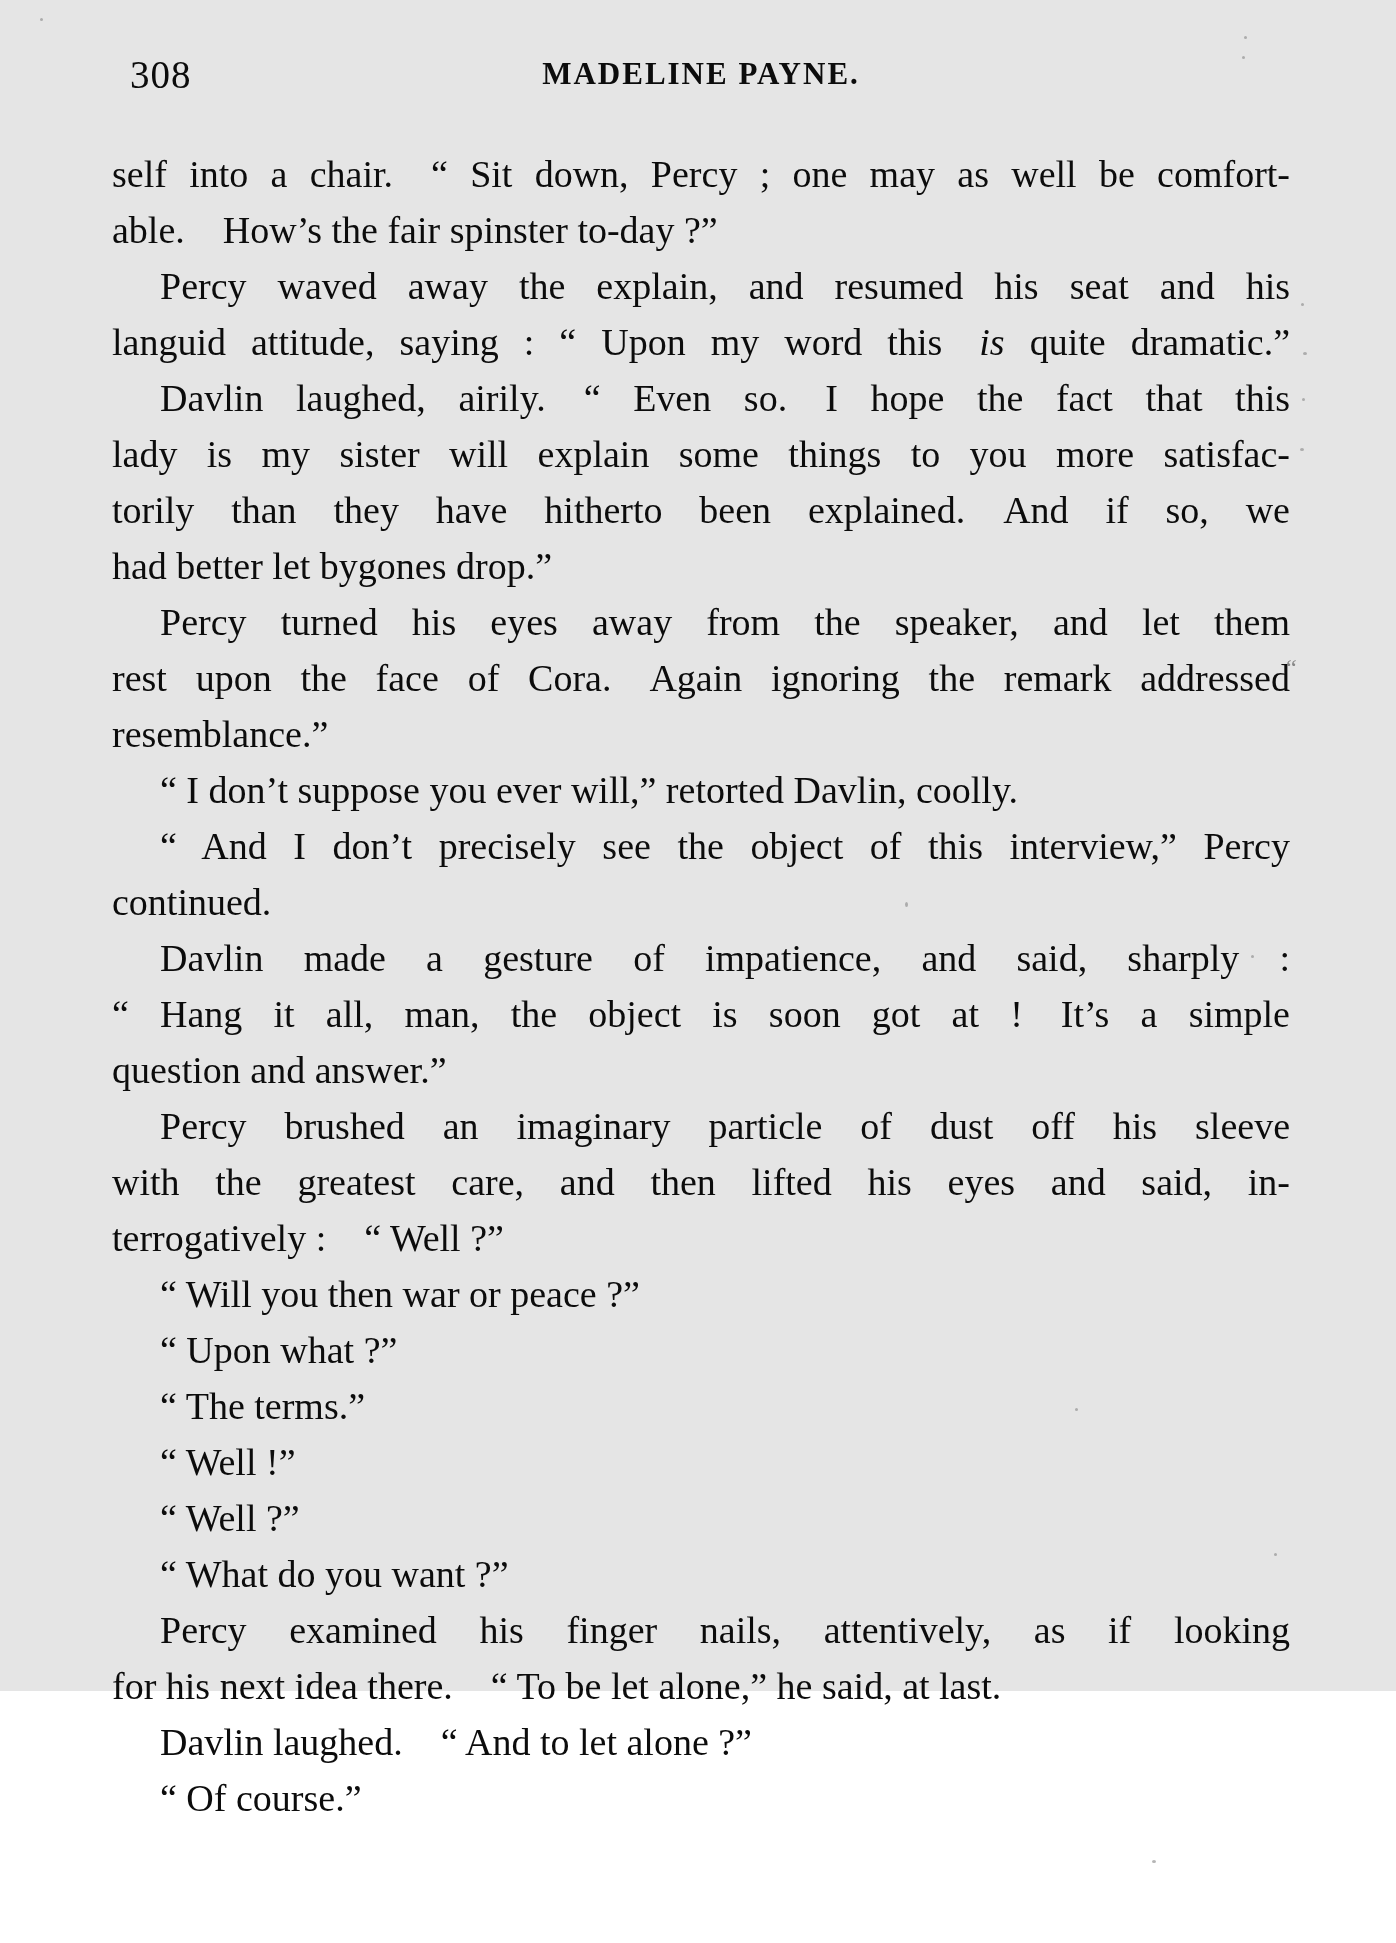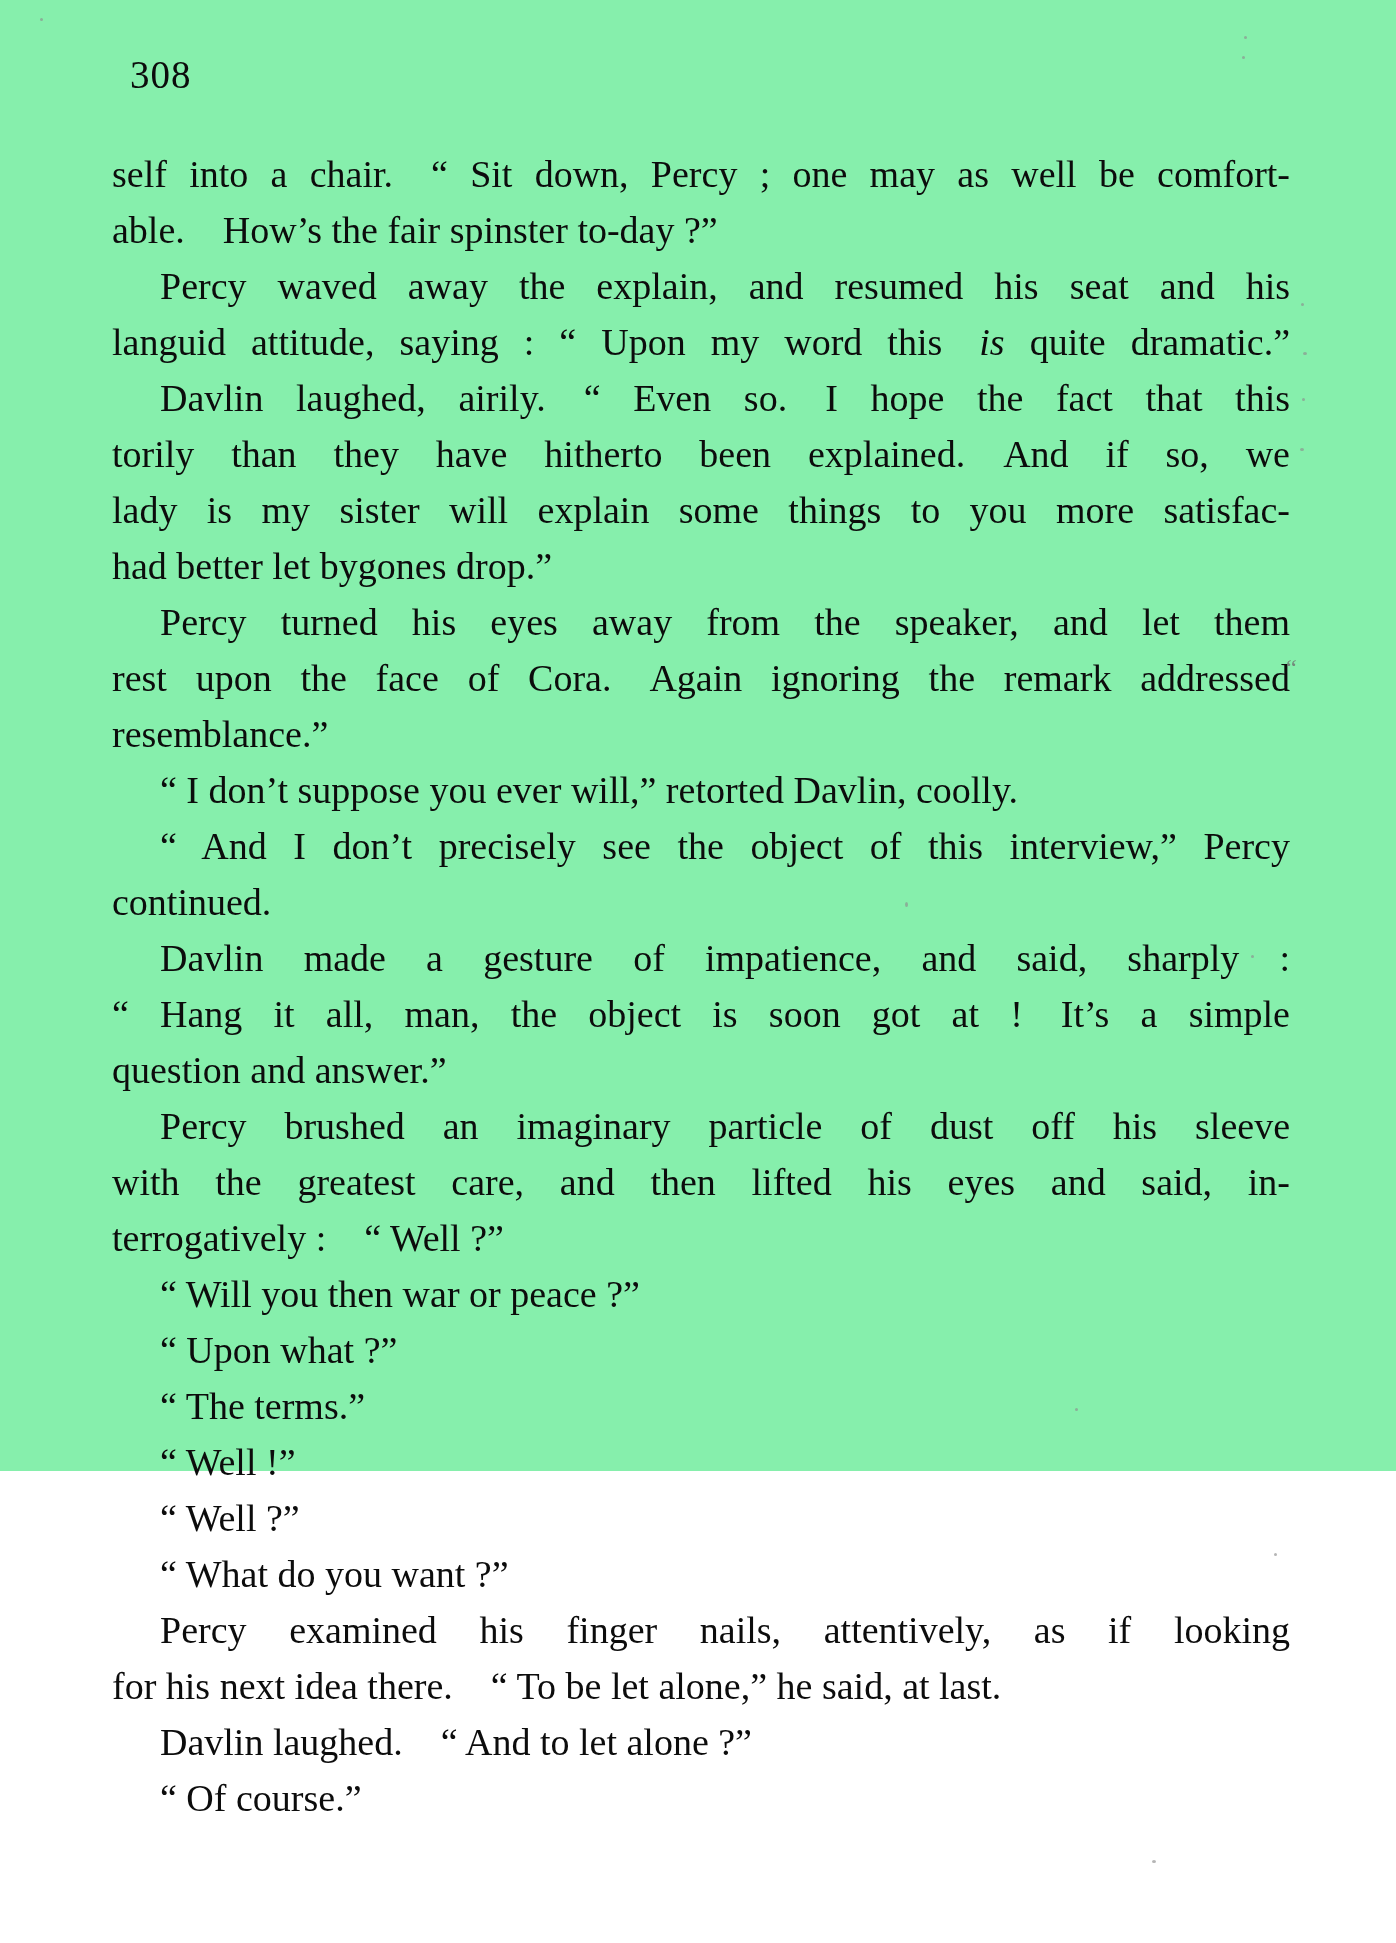--- a/index.html
+++ b/index.html
@@ -8,22 +8,22 @@
     background: #ffffff;
     width: 1396px;
     height: 1943px;
     overflow: hidden;
     font-family: "Liberation Serif", "DejaVu Serif", serif;
     color: #0c0c0c;
   }
   .page {
     position: relative;
     width: 1396px;
-    height: 1471px;
-    background: #86efac;
+    height: 1691px;
+    background: #e5e5e5;
   }
   .page-number {
     position: absolute;
     left: 130px;
     top: 52px;
     font-size: 39px;
     letter-spacing: 1px;
   }
   .running-header {
     position: absolute;
@@ -67,29 +67,30 @@
     opacity: 0.8;
   }
 </style>
 </head>
 <body>
 
 <div class="page">
 
   <div class="page-number">308</div>
 
+  <div class="running-header">MADELINE PAYNE.</div>
 
   <div class="body-text">
       <div class="line just"><span>self into a chair. “ Sit down, Percy ; one may as well be comfort-</span></div>
       <div class="line"><span>able. How’s the fair spinster to-day ?”</span></div>
       <div class="line indent just"><span>Percy waved away the explain, and resumed his seat and his</span></div>
       <div class="line just"><span>languid attitude, saying : “ Upon my word this </span><span class="italic">is</span><span> quite dramatic.”</span></div>
       <div class="line indent just"><span>Davlin laughed, airily. “ Even so. I hope the fact that this</span></div>
+      <div class="line just"><span>lady is my sister will explain some things to you more satisfac-</span></div>
       <div class="line just"><span>torily than they have hitherto been explained. And if so, we</span></div>
-      <div class="line just"><span>lady is my sister will explain some things to you more satisfac-</span></div>
       <div class="line"><span>had better let bygones drop.”</span></div>
       <div class="line indent just"><span>Percy turned his eyes away from the speaker, and let them</span></div>
       <div class="line just"><span>rest upon the face of Cora. Again ignoring the remark addressed</span></div>
       <div class="line"><span>resemblance.”</span></div>
       <div class="line indent"><span>“ I don’t suppose you ever will,” retorted Davlin, coolly.</span></div>
       <div class="line indent just"><span>“ And I don’t precisely see the object of this interview,” Percy</span></div>
       <div class="line"><span>continued.</span></div>
       <div class="line indent just"><span>Davlin made a gesture of impatience, and said, sharply :</span></div>
       <div class="line just"><span>“ Hang it all, man, the object is soon got at ! It’s a simple</span></div>
       <div class="line"><span>question and answer.”</span></div>

